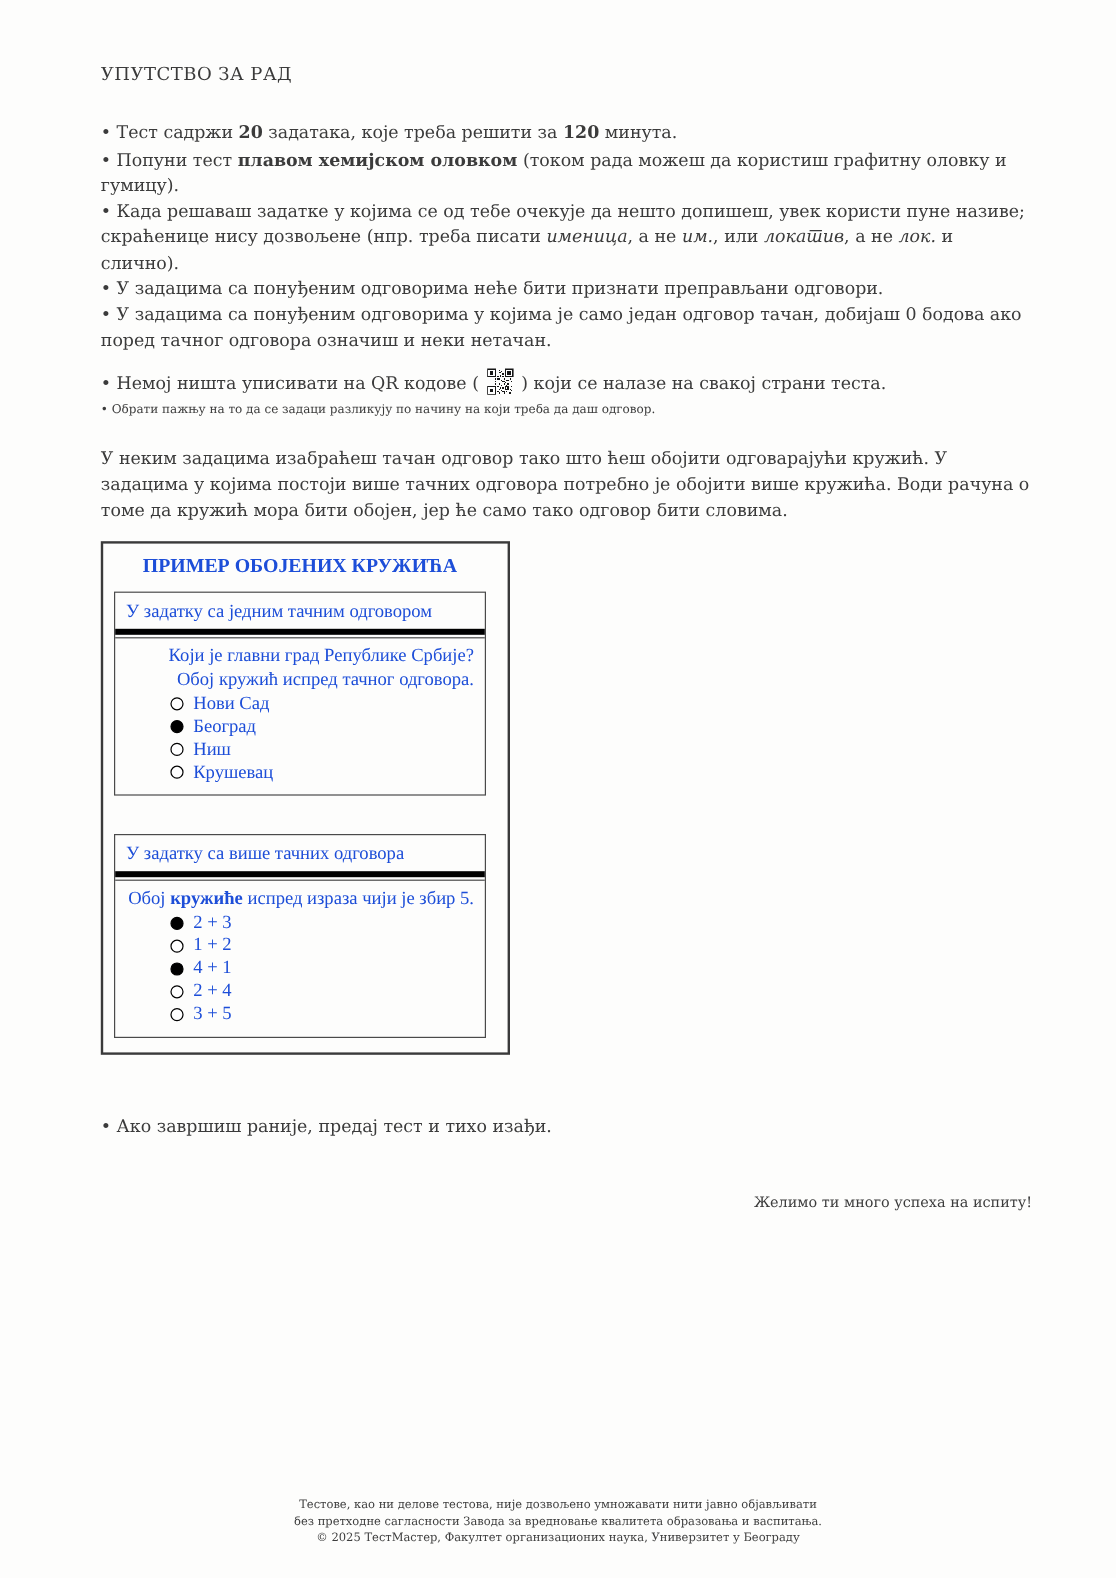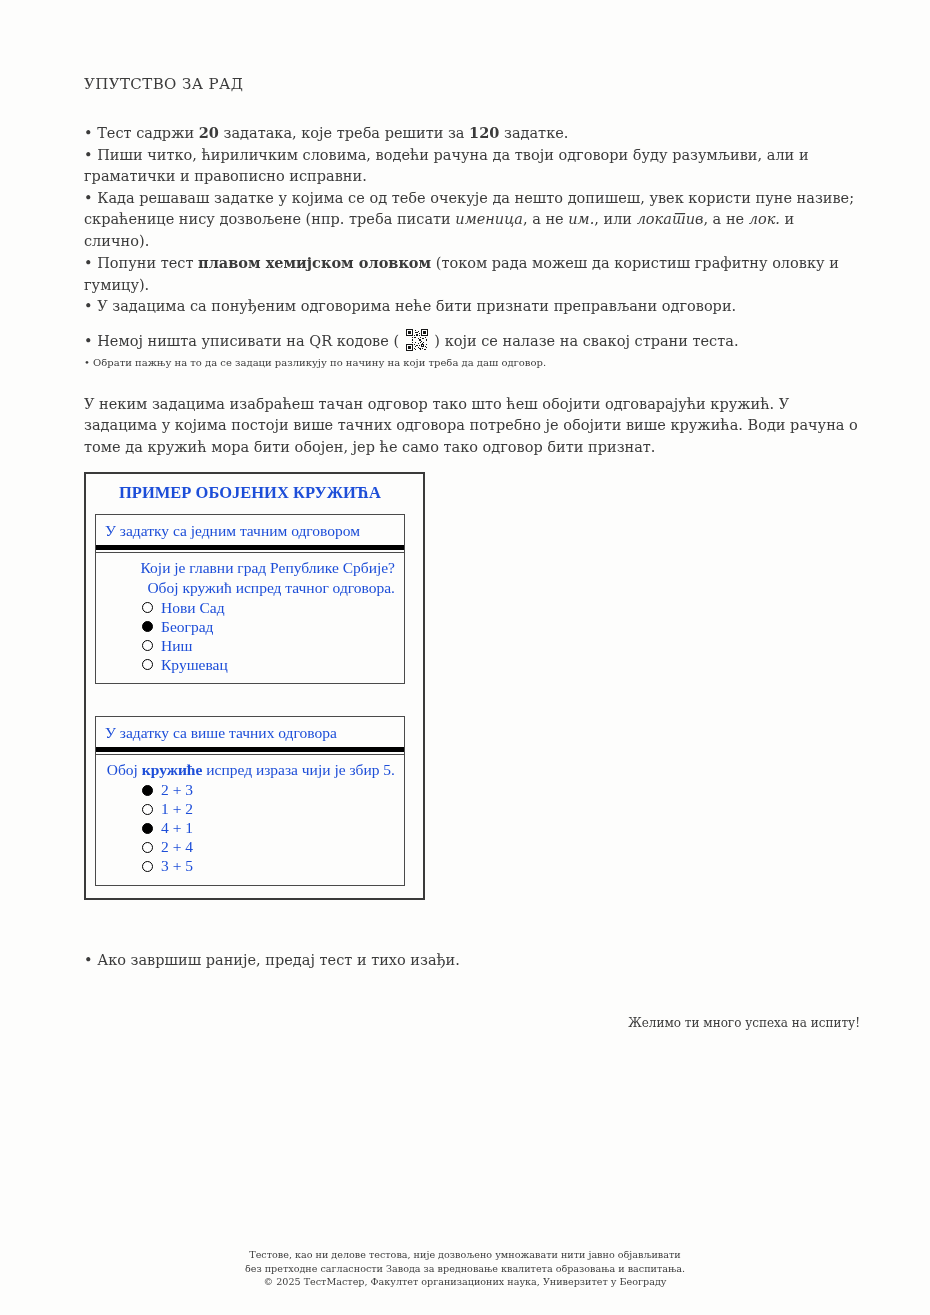--- a/index.html
+++ b/index.html
@@ -4,21 +4,21 @@
 <style>
   html,body{margin:0;padding:0;background:#e9e9e9;}
   .page{
     width:930px;height:1315px;position:relative;margin:0 auto;
     background:#fdfdfc;color:#3b3b3b;overflow:hidden;
     font-family:"DejaVu Serif",serif;
   }
   .content{padding:0 70px 0 84px;}
   .doc-title{
     font-size:15px;font-weight:400;letter-spacing:.4px;
-    margin:0;padding-top:74px;line-height:20px;
+    margin:0;padding-top:52px;line-height:20px;
   }
   .bullets{margin-top:28px;max-width:772px;font-size:14.5px;line-height:21.5px;}
   .bullets p{margin:0;}
   .b{font-weight:bold;}
   .i{font-style:italic;}
   .qr-line{margin:11px 0 0 0;max-width:772px;font-size:14.5px;line-height:21.5px;}
   .qr-line svg{vertical-align:-5px;margin:0 2px;}
   .attention-line{margin:0;max-width:772px;font-size:10px;line-height:21.5px;}
   .intro-para{margin:20px 0 0 0;max-width:778px;font-size:14.5px;line-height:21.5px;}
 
@@ -53,25 +53,25 @@
 </style>
 </head>
 <body>
 
 <div class="page">
   <div class="content">
 
     <h1 class="doc-title">УПУТСТВО ЗА РАД</h1>
 
     <div class="bullets">
-        <p><span>• Тест садржи </span><span class="b">20</span><span> задатака, које треба решити за </span><span class="b">120</span><span> задатке.</span></p>
-        <p><span>• Пиши читко, ћириличким словима, водећи рачуна да твоји одговори буду разумљиви, али и граматички и правописно исправни.</span></p>
+        <p><span>• Тест садржи </span><span class="b">20</span><span> задатака, које треба решити за </span><span class="b">120</span><span> минута.</span></p>
+        <p><span>• Попуни тест </span><span class="b">плавом хемијском оловком</span><span> (током рада можеш да користиш графитну оловку и гумицу).</span></p>
         <p><span>• Када решаваш задатке у којима се од тебе очекује да нешто допишеш, увек користи пуне називе; скраћенице нису дозвољене (нпр. треба писати </span><span class="i">именица</span><span>, а не </span><span class="i">им.</span><span>, или </span><span class="i">локатив</span><span>, а не </span><span class="i">лок.</span><span> и слично).</span></p>
-        <p><span>• Попуни тест </span><span class="b">плавом хемијском оловком</span><span> (током рада можеш да користиш графитну оловку и гумицу).</span></p>
         <p><span>• У задацима са понуђеним одговорима неће бити признати преправљани одговори.</span></p>
+        <p><span>• У задацима са понуђеним одговорима у којима је само један одговор тачан, добијаш 0 бодова ако поред тачног одговора означиш и неки нетачан.</span></p>
       </div>
 
     <p class="qr-line"><span>• Немој ништа уписивати на QR кодове ( </span><svg width="22" height="22" viewBox="0 0 21 21" shape-rendering="crispEdges" aria-hidden="true">
           <g fill="#161616">
             <rect x="0" y="0" width="7" height="7"></rect>
             <rect x="14" y="0" width="7" height="7"></rect>
             <rect x="0" y="14" width="7" height="7"></rect>
           </g>
           <g fill="#ffffff">
             <rect x="1" y="1" width="5" height="5"></rect>
@@ -120,21 +120,21 @@
             <rect x="15" y="18" width="1" height="1"></rect>
             <rect x="9" y="19" width="1" height="1"></rect>
             <rect x="13" y="19" width="1" height="1"></rect>
             <rect x="17" y="19" width="2" height="1"></rect>
           </g>
           <rect x="15" y="15" width="1" height="1" fill="#ffffff"></rect>
         </svg><span> ) који се налазе на свакој страни теста.</span></p>
 
     <p class="attention-line">• Обрати пажњу на то да се задаци разликују по начину на који треба да даш одговор.</p>
 
-    <p class="intro-para">У неким задацима изабраћеш тачан одговор тако што ћеш обојити одговарајући кружић. У задацима у којима постоји више тачних одговора потребно је обојити више кружића. Води рачуна о томе да кружић мора бити обојен, јер ће само тако одговор бити признат.</p>
+    <p class="intro-para">У неким задацима изабраћеш тачан одговор тако што ћеш обојити одговарајући кружић. У задацима у којима постоји више тачних одговора потребно је обојити више кружића. Води рачуна о томе да кружић мора бити обојен, јер ће само тако одговор бити словима.</p>
 
     <div class="example-box">
       <p class="example-title">ПРИМЕР ОБОЈЕНИХ КРУЖИЋА</p>
 
       <div class="inner-box">
         <div class="inner-header">У задатку са једним тачним одговором</div>
         <div class="inner-body">
           <p>Који је главни град Републике Србије?</p>
           <p>Обој кружић испред тачног одговора.</p>
           <div class="options">

